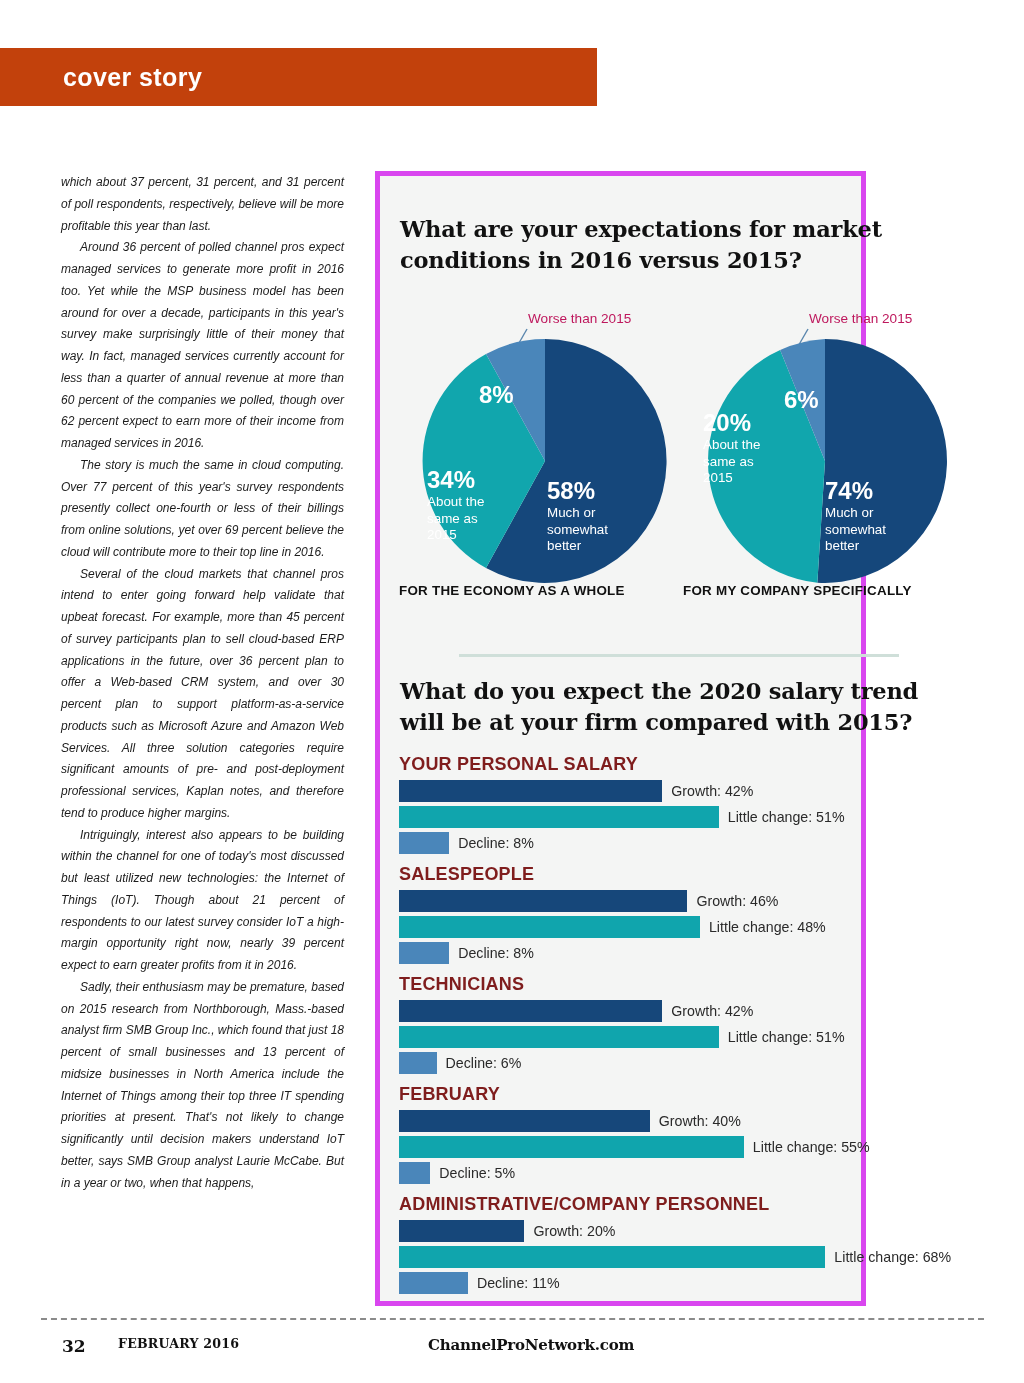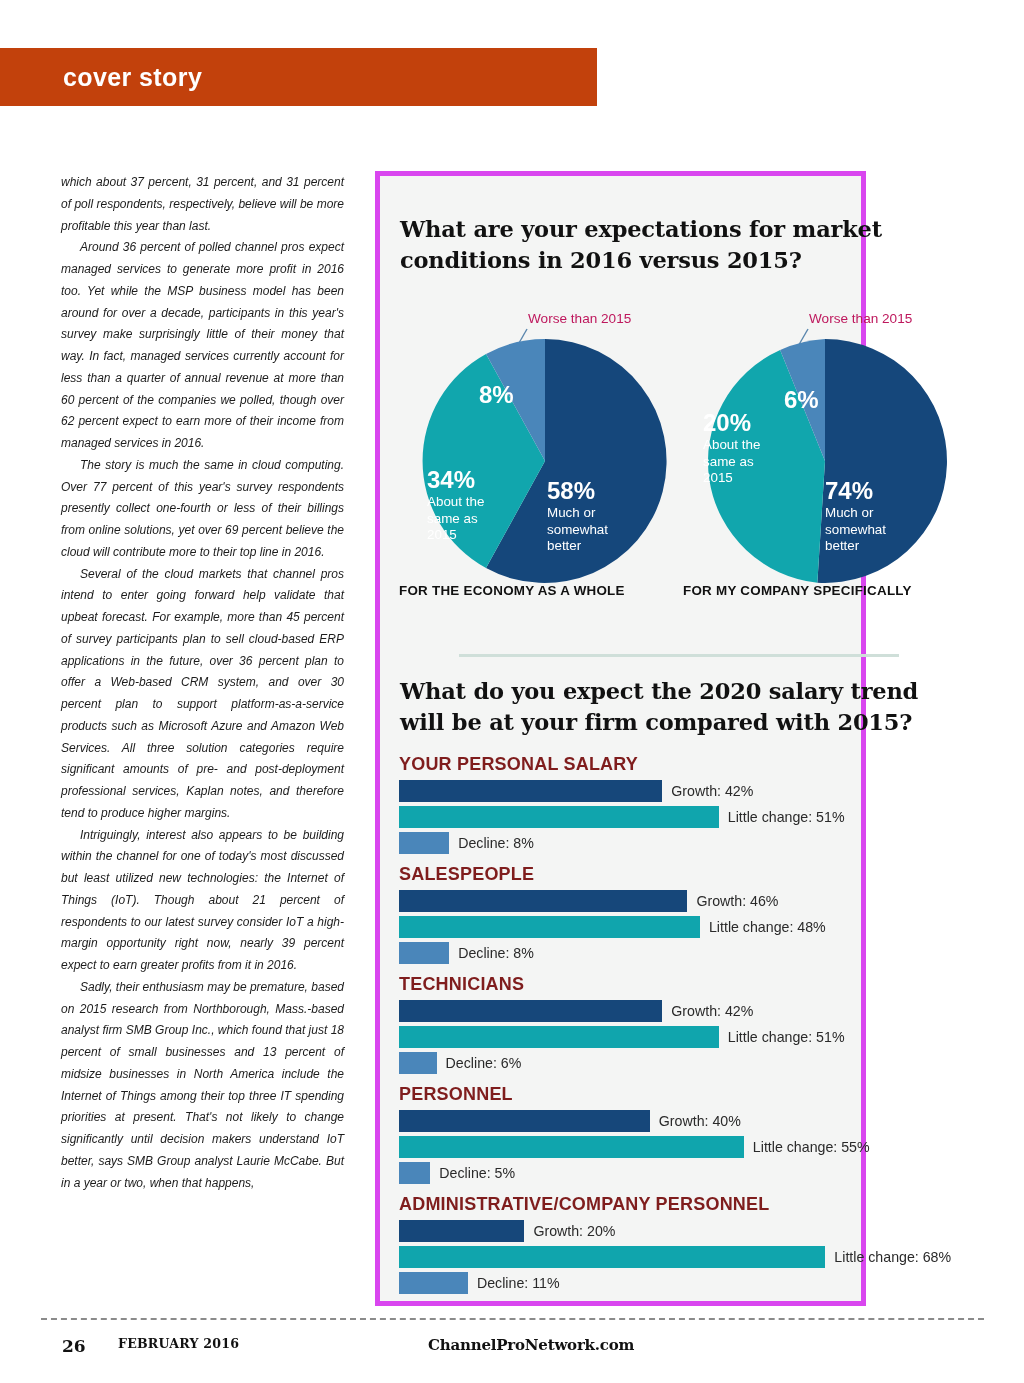--- a/index.html
+++ b/index.html
@@ -343,21 +343,21 @@
         <div class="bar-row">
           <div class="bar-fill little" style="width: 319.77px;"></div>
           <span class="bar-text">Little change: 51%</span>
         </div>
         <div class="bar-row">
           <div class="bar-fill decline" style="width: 37.62px;"></div>
           <span class="bar-text">Decline: 6%</span>
         </div>
       </div>
       <div class="bar-group">
-        <div class="grp-title">PERSONNEL</div>
+        <div class="grp-title">FEBRUARY</div>
         <div class="bar-row">
           <div class="bar-fill growth" style="width: 250.8px;"></div>
           <span class="bar-text">Growth: 40%</span>
         </div>
         <div class="bar-row">
           <div class="bar-fill little" style="width: 344.85px;"></div>
           <span class="bar-text">Little change: 55%</span>
         </div>
         <div class="bar-row">
           <div class="bar-fill decline" style="width: 31.35px;"></div>
@@ -377,15 +377,15 @@
         <div class="bar-row">
           <div class="bar-fill decline" style="width: 68.97px;"></div>
           <span class="bar-text">Decline: 11%</span>
         </div>
       </div>
     </div>
 
 </div>
 
 <div class="footer-rule"></div>
-<div class="footer page-no">26</div>
+<div class="footer page-no">32</div>
 <div class="footer issue">FEBRUARY 2016</div>
 <div class="footer site">ChannelProNetwork.com</div>
 
 </body></html>

